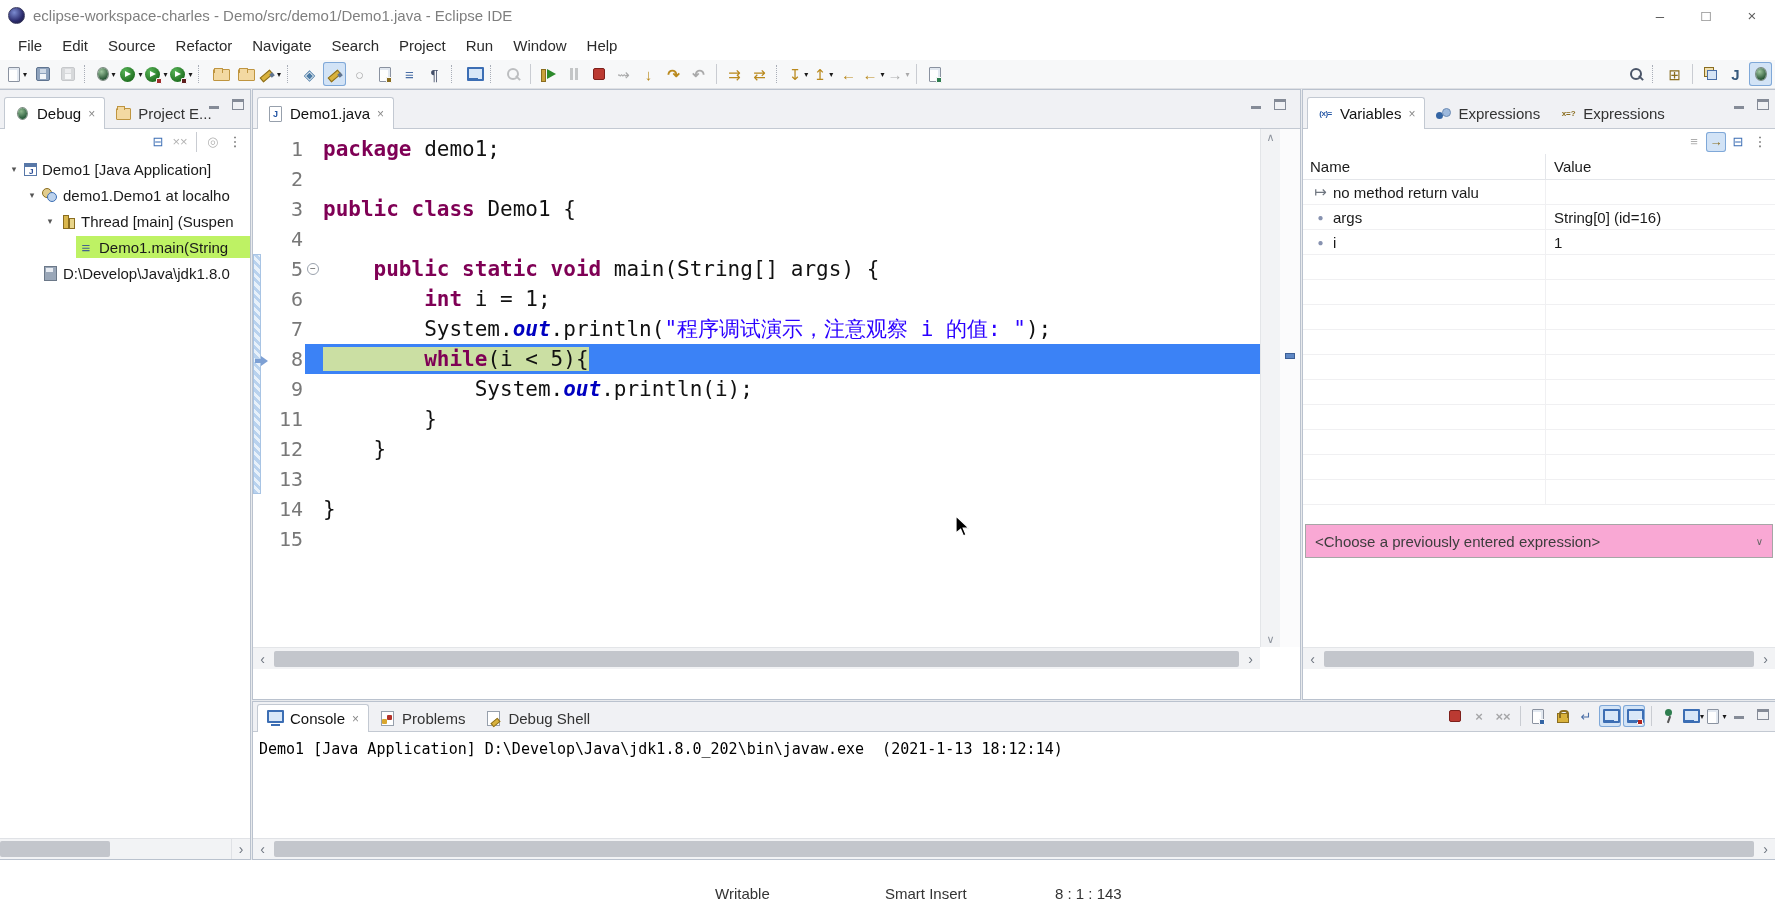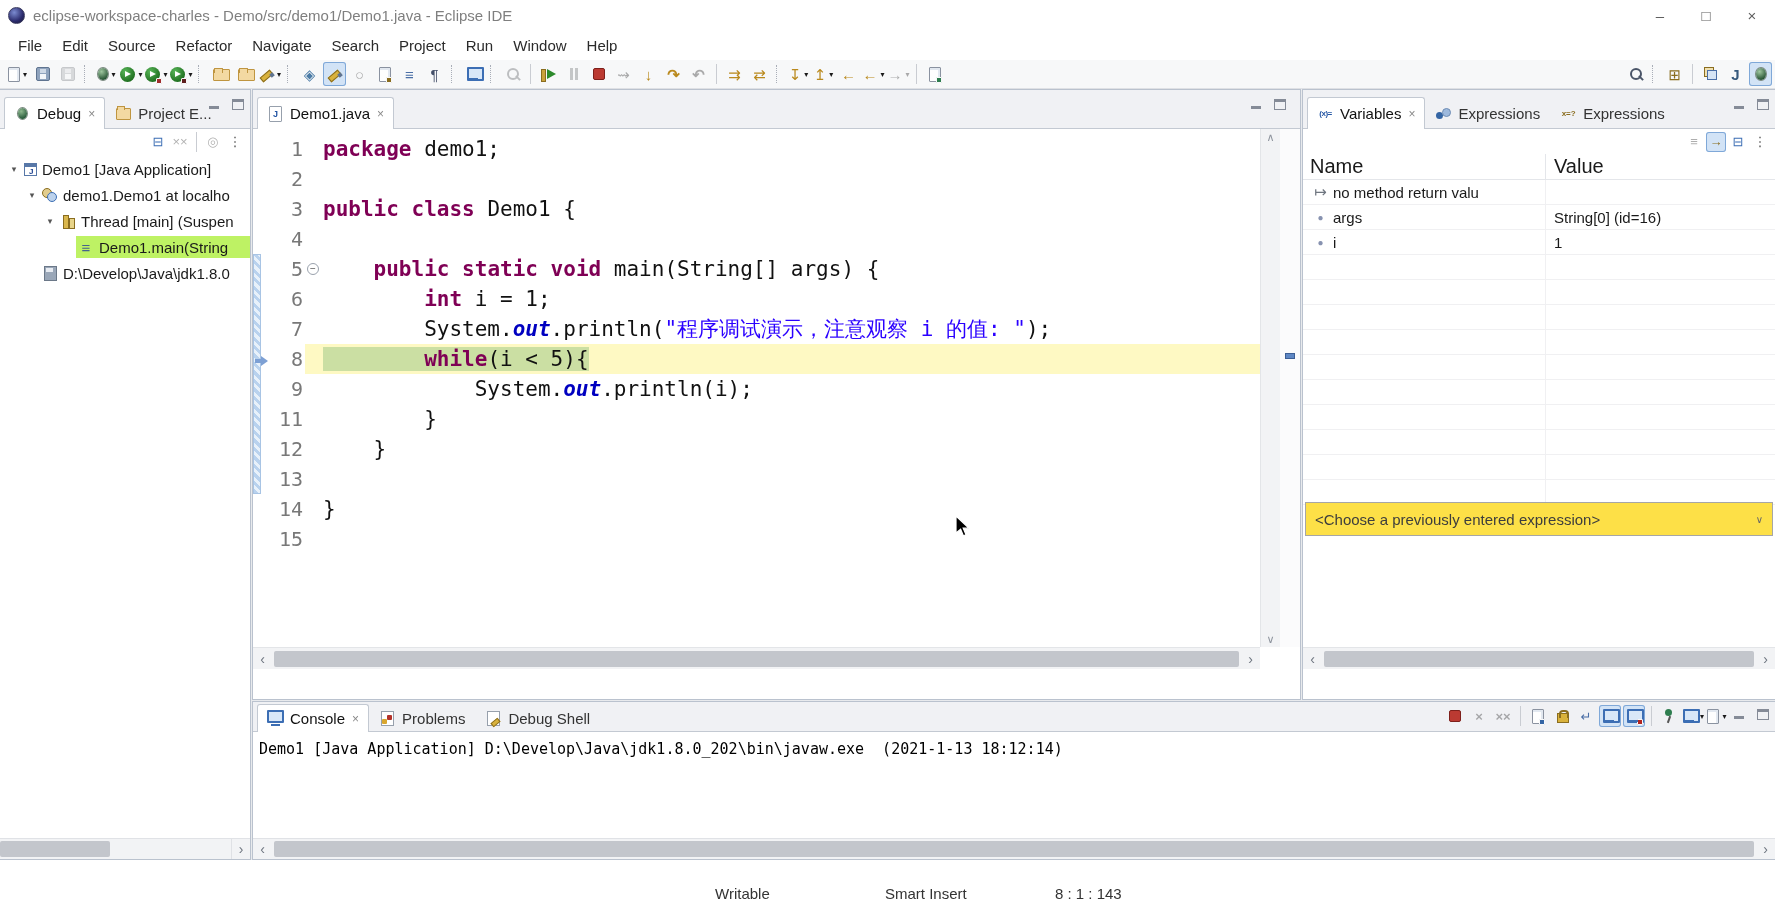--- a/index.html
+++ b/index.html
@@ -128,47 +128,47 @@
   .hs-track{flex:1;height:20px;position:relative}
   .hs-thumb{position:absolute;top:2px;bottom:2px;background:#c3c6cc;border-radius:2px}
 
   
   #code-region{position:absolute;left:0;top:39px;right:40px;bottom:52px;overflow:hidden;padding-top:5px;background:#fff}
   .cl{display:flex;height:30px;line-height:30px;font-family:"DejaVu Sans Mono",monospace;font-size:21px;white-space:pre}
   .cl-ann{width:16px;flex:none}
   .cl-num{width:36px;flex:none;text-align:right;color:#787878;font-size:20px;padding-right:2px}
   .cl-fold{width:16px;flex:none;position:relative}
   .cl-code{flex:1;padding-left:2px}
-  .cl.current .cl-code,.cl.current .cl-fold{background:#fef9c3}
+  .cl.current .cl-code,.cl.current .cl-fold{background:#3b82f6}
   .curseg{background:#cbdfa3}
   .kw{color:#7f0055;font-weight:bold}
   .pl{color:#111}
   .str{color:#2a00ff}
   .fld{color:#0000c0;font-weight:bold;font-style:italic}
   .fold-dot{position:absolute;left:2px;top:9px;width:12px;height:12px;border:1px solid #9aa2ad;border-radius:50%;background:#fff;color:#555;font-size:10px;line-height:10px;text-align:center;font-family:"Liberation Sans",sans-serif}
   #range-indicator{position:absolute;left:0;top:125px;width:8px;height:240px;background:repeating-linear-gradient(45deg,#b9d2ee 0 3px,#e8f1fa 3px 6px);border:1px solid #a8c4e4}
   #ip-arrow{position:absolute;left:2px;top:227px;width:14px;height:10px}
   #ip-arrow::before{content:"";position:absolute;left:0;top:3px;width:6px;height:4px;background:#7da0d4}
   #ip-arrow::after{content:"";position:absolute;left:6px;top:0;border-left:7px solid #7da0d4;border-top:5px solid transparent;border-bottom:5px solid transparent}
   #ed-vscroll{position:absolute;right:20px;top:39px;width:20px;bottom:52px;background:#f2f3f5;border-left:1px solid #e3e5e8;display:flex;flex-direction:column;justify-content:space-between;align-items:center}
   .vs-btn{height:16px;color:#8d939d;font-size:11px;display:flex;align-items:center}
   #ed-ruler{position:absolute;right:0;top:39px;width:20px;bottom:52px;background:#fbfbfc}
   #ruler-marker{position:absolute;right:5px;top:224px;width:10px;height:6px;background:#5e87c4;border:1px solid #3d5f96}
   .ed-hscroll{position:absolute;left:0;right:40px;bottom:30px;height:22px;background:#f2f3f5;border-top:1px solid #e3e5e8;display:flex;align-items:center}
 
   
   #var-table{position:absolute;left:0;top:64px;right:0}
-  .vhead{display:flex;height:26px;border-bottom:1px solid #e4e6ea;align-items:center;font-size:20px;color:#1a1a1a}
+  .vhead{display:flex;height:26px;border-bottom:1px solid #e4e6ea;align-items:center;font-size:15px;color:#1a1a1a}
   .vh-name{width:243px;padding-left:7px;border-right:1px solid #e4e6ea;height:26px;display:flex;align-items:center}
   .vh-value{flex:1;padding-left:8px}
   .vrow{display:flex;height:25px;border-bottom:1px solid #f0f0f2;align-items:center;font-size:15px}
   .vname{width:243px;padding-left:10px;border-right:1px solid #f0f0f2;height:25px;display:flex;align-items:center;gap:5px;overflow:hidden;white-space:nowrap}
   .vvalue{flex:1;padding-left:8px;white-space:nowrap;overflow:hidden}
   .vic{width:15px;flex:none;text-align:center}
-  #expr-bar{position:absolute;left:2px;right:2px;top:412px;height:34px;background:#fde047;border:1px solid #a6a6a6;color:#3d3d3d;font-size:15px;display:flex;align-items:center;padding:8px 9px}
+  #expr-bar{position:absolute;left:2px;right:2px;top:434px;height:34px;background:#f9a8d4;border:1px solid #a6a6a6;color:#3d3d3d;font-size:15px;display:flex;align-items:center;padding:8px 9px}
   #expr-bar .chev{margin-left:auto;color:#666;font-size:10px}
   .rp-hscroll{position:absolute;left:0;right:0;bottom:30px;height:22px;background:#f2f3f5;border-top:1px solid #e3e5e8;display:flex;align-items:center}
 
   
   #console-panel .tabbar{height:30px}
   #console-panel .tab{height:26px}
   #console-panel .tab.active{height:28px}
   #console-toolbar{position:absolute;right:46px;top:3px;display:flex;align-items:center}
   #console-toolbar .i{height:22px;min-width:22px;font-size:13px}
   #console-pm{top:7px}

